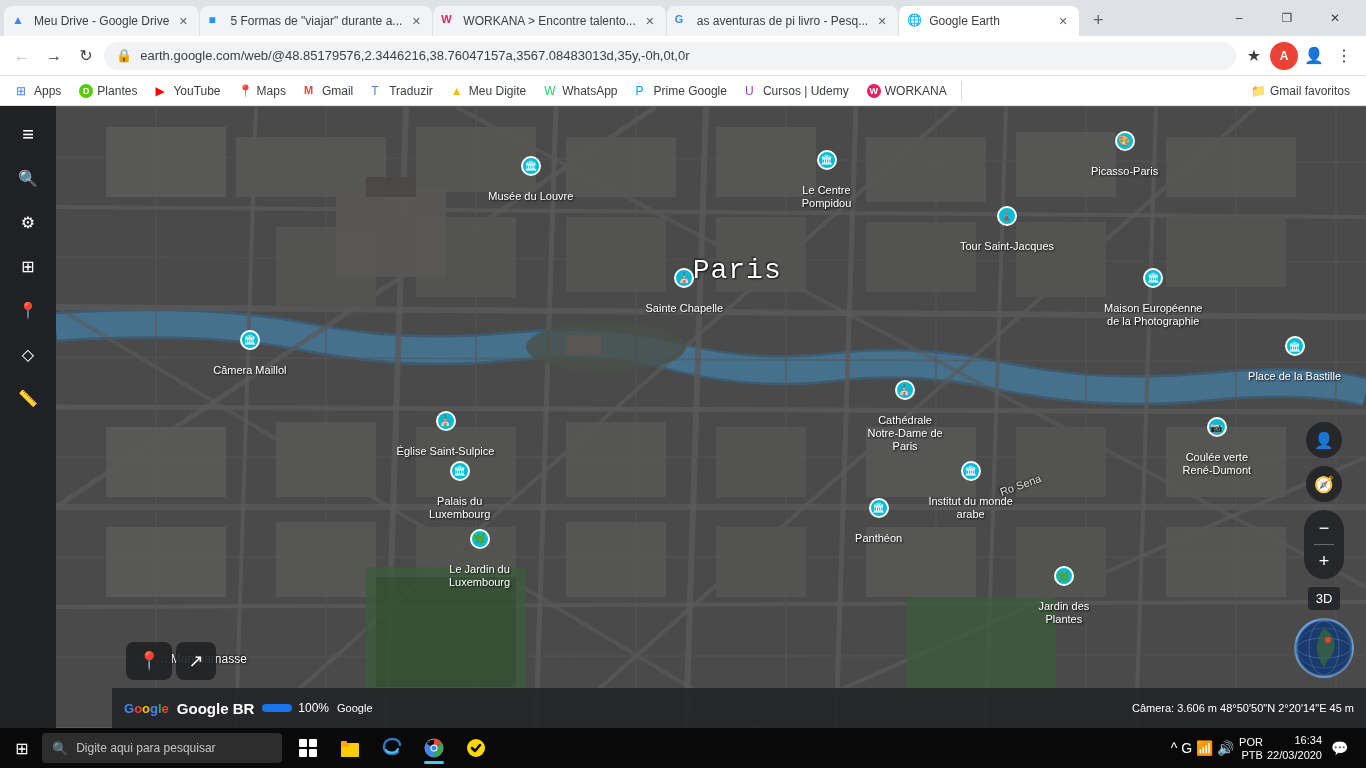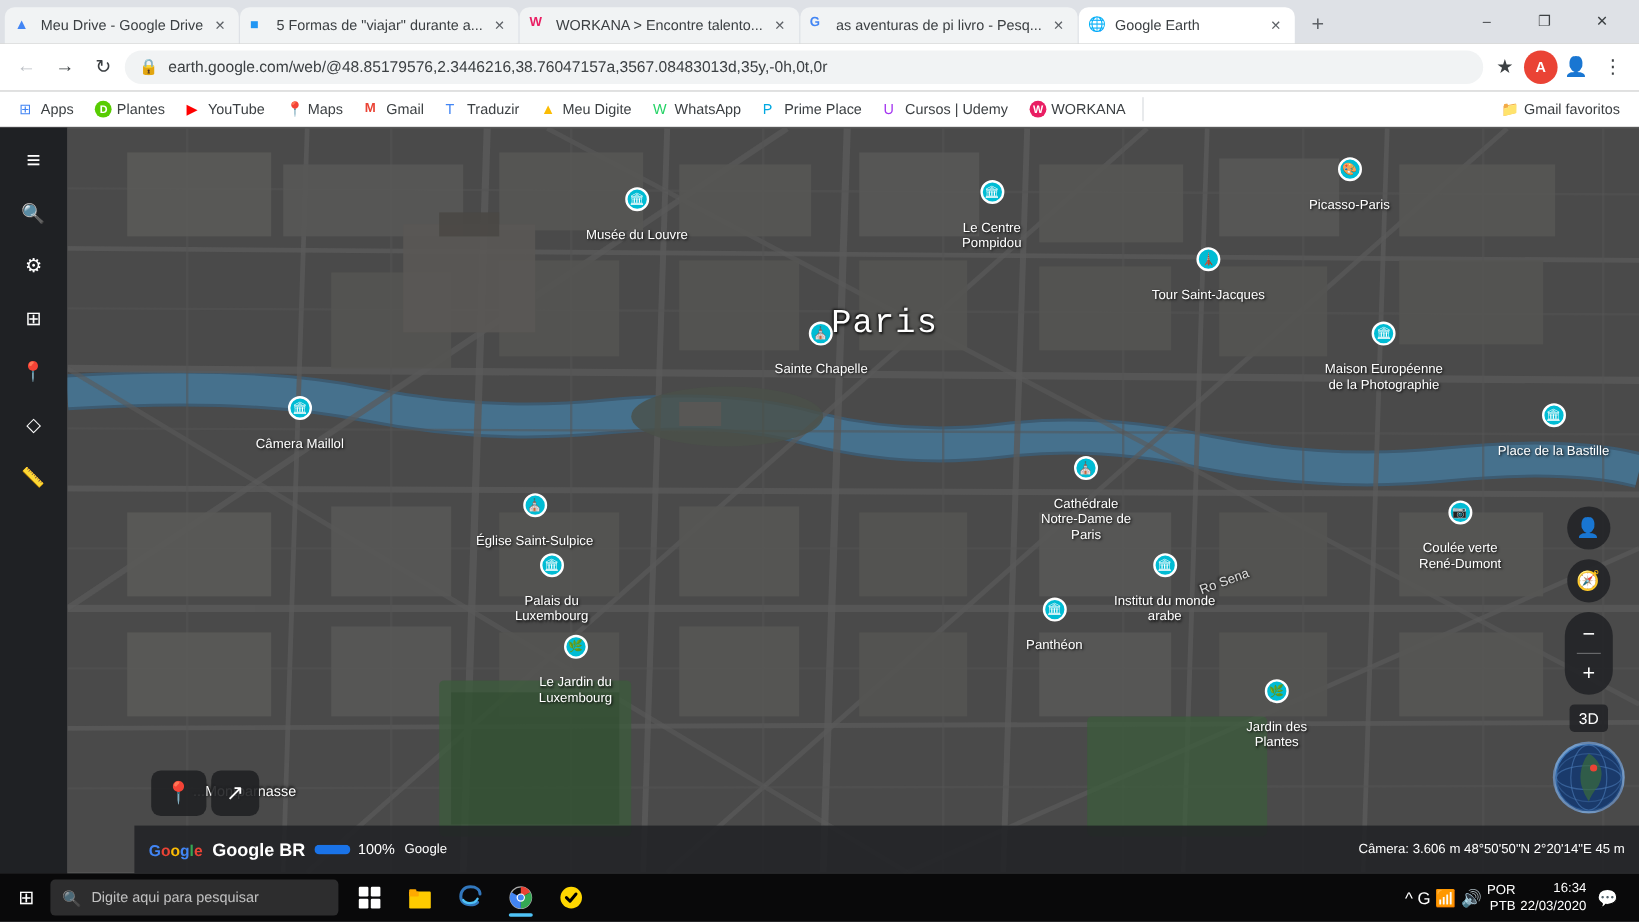--- a/index.html
+++ b/index.html
@@ -416,21 +416,21 @@
     <div class="bookmark-item">
       <span class="bookmark-favicon" style="color:#fbbc04;">▲</span>
       <span>Meu Digite</span>
     </div>
     <div class="bookmark-item">
       <span class="bookmark-favicon" style="color:#25d366;">W</span>
       <span>WhatsApp</span>
     </div>
     <div class="bookmark-item">
       <span class="bookmark-favicon" style="color:#00a8e1;">P</span>
-      <span>Prime Place</span>
+      <span>Prime Google</span>
     </div>
     <div class="bookmark-item">
       <span class="bookmark-favicon" style="color:#a435f0;">U</span>
       <span>Cursos | Udemy</span>
     </div>
     <div class="bookmark-item">
       <span class="bookmark-favicon" style="background:#e91e63;color:white;border-radius:50%;width:14px;height:14px;display:inline-flex;align-items:center;justify-content:center;font-size:9px;font-weight:bold;">W</span>
       <span>WORKANA</span>
     </div>
     <div class="bookmark-sep"></div>

